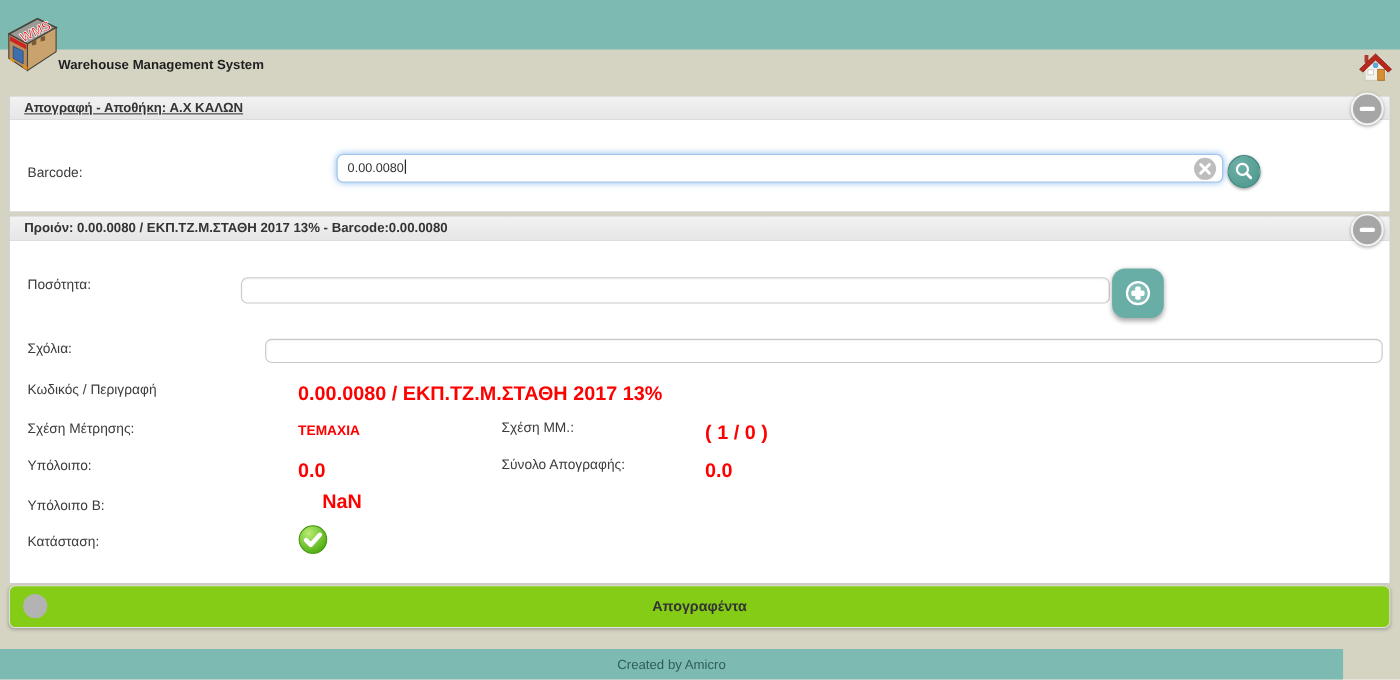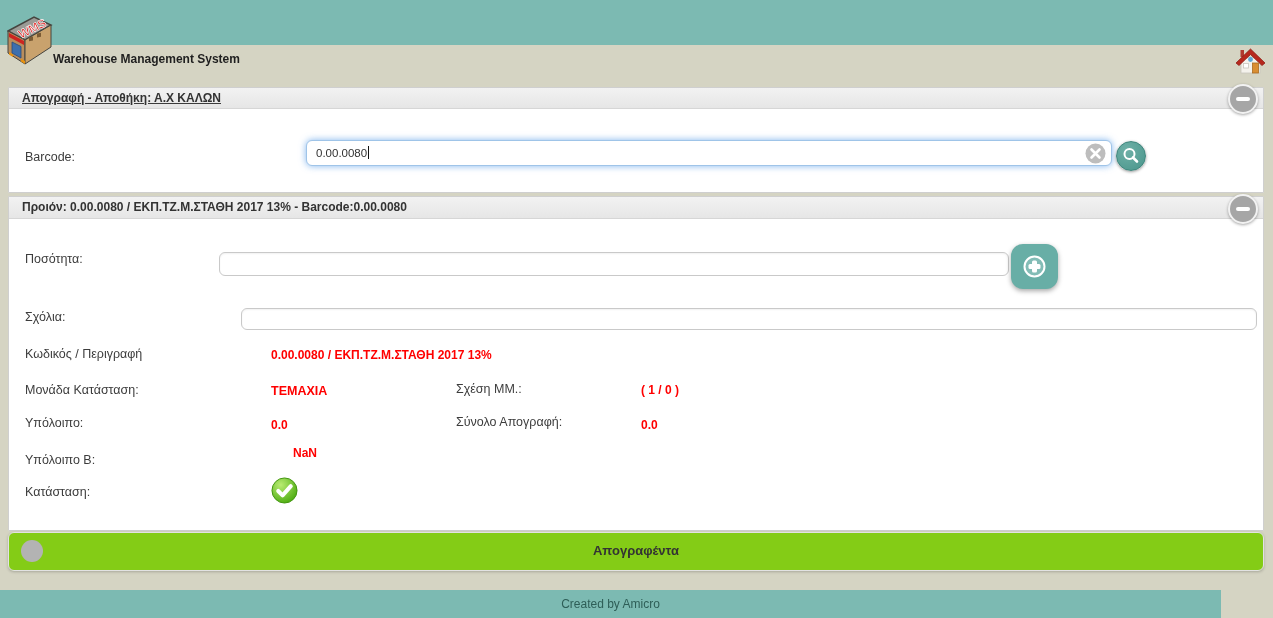--- a/index.html
+++ b/index.html
@@ -23,21 +23,21 @@
   .collapse-btn{
     position:absolute;right:5px;top:-4px;width:26px;height:26px;border-radius:50%;
     background:#a6a6a6;border:2px solid #f2f2f2;box-shadow:0 1px 3px rgba(0,0,0,.35);
     cursor:pointer;z-index:4;
   }
   .collapse-btn::after{
     content:"";position:absolute;left:6px;top:11px;width:14px;height:4px;border-radius:2px;background:#fff;
   }
   .panel-body{position:relative;background:#fff;}
   .field-label{position:absolute;font-size:12.5px;color:#3c3c3c;}
-  .red-val{position:absolute;font-size:12px;font-weight:bold;color:#f00;}
+  .red-val{position:absolute;font-size:18px;font-weight:bold;color:#f00;}
   
   .fake-input{
     position:absolute;left:297px;top:31px;width:806px;height:26px;box-sizing:border-box;
     background:#fff;border:1px solid #9fc4e8;border-radius:6px;
     box-shadow:0 0 7px rgba(88,156,232,.75);
     font-size:11.5px;color:#333;line-height:24px;padding:0 30px 0 9px;cursor:text;
   }
   .caret{display:inline-block;width:1px;height:13px;background:#111;vertical-align:-2px;margin-left:1px;}
   .clear-btn{position:absolute;right:5px;top:2px;width:21px;height:21px;cursor:pointer;}
   .search-btn{
@@ -145,28 +145,28 @@
           <rect x="21" y="16.5" width="5" height="12" rx="1.5" fill="#fff"></rect>
         </svg>
       </button>
 
       <div class="field-label" style="left:16px;top:91px;">Σχόλια:</div>
       <input class="text-input" style="left: 232px; top: 89px; width: 1016px; height: 22px;" value="">
 
       <div class="field-label" style="left:16px;top:128px;">Κωδικός / Περιγραφή</div>
       <div class="red-val" style="left:262px;top:129px;">0.00.0080 / ΕΚΠ.ΤΖ.Μ.ΣΤΑΘΗ 2017 13%</div>
 
-      <div class="field-label" style="left:16px;top:164px;">Μονάδα Κατάσταση:</div>
+      <div class="field-label" style="left:16px;top:164px;">Σχέση Μέτρησης:</div>
       <div class="red-val" style="left:262px;top:165px;font-size:12.5px;">ΤΕΜΑΧΙΑ</div>
       <div class="field-label" style="left:447px;top:163px;">Σχέση ΜΜ.:</div>
       <div class="red-val" style="left:632px;top:164px;">( 1 / 0 )</div>
 
       <div class="field-label" style="left:16px;top:197px;">Υπόλοιπο:</div>
       <div class="red-val" style="left:262px;top:199px;">0.0</div>
-      <div class="field-label" style="left:447px;top:196px;">Σύνολο Απογραφή:</div>
+      <div class="field-label" style="left:447px;top:196px;">Σύνολο Απογραφής:</div>
       <div class="red-val" style="left:632px;top:199px;">0.0</div>
 
       <div class="field-label" style="left:16px;top:234px;">Υπόλοιπο Β:</div>
       <div class="red-val" style="left:284px;top:227px;">NaN</div>
 
       <div class="field-label" style="left:16px;top:266px;">Κατάσταση:</div>
       <div class="status-icon">
         <svg width="27" height="27" viewBox="0 0 28 28">
           <defs>
             <radialGradient id="gchk" cx="35%" cy="28%" r="80%">

